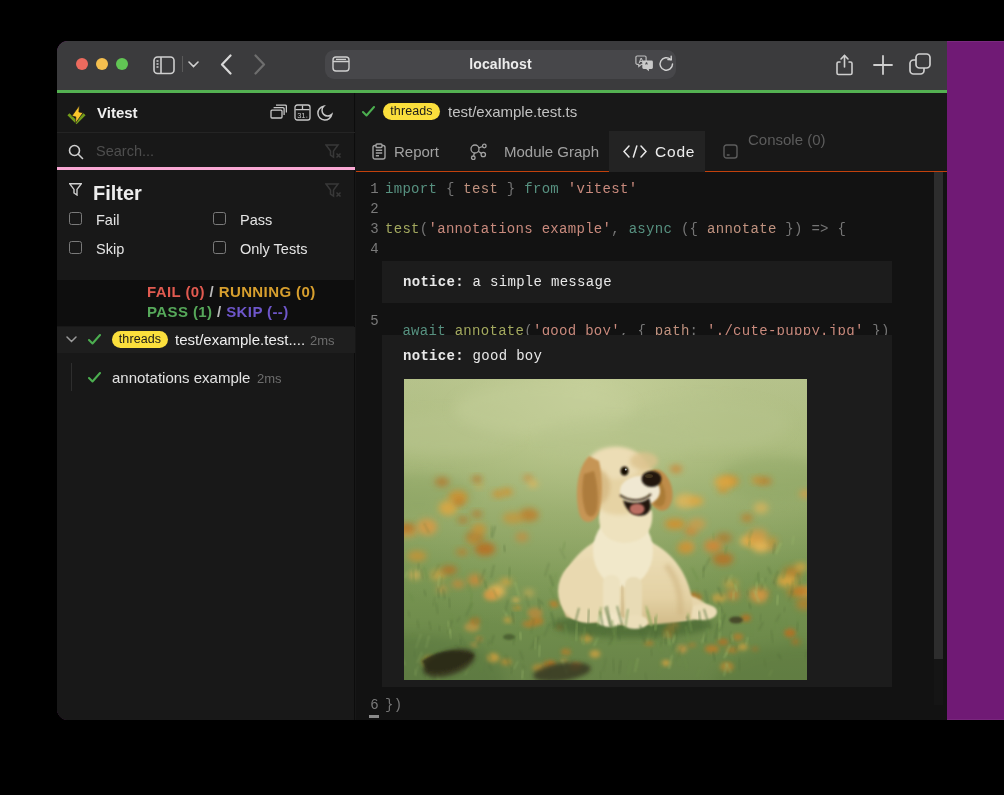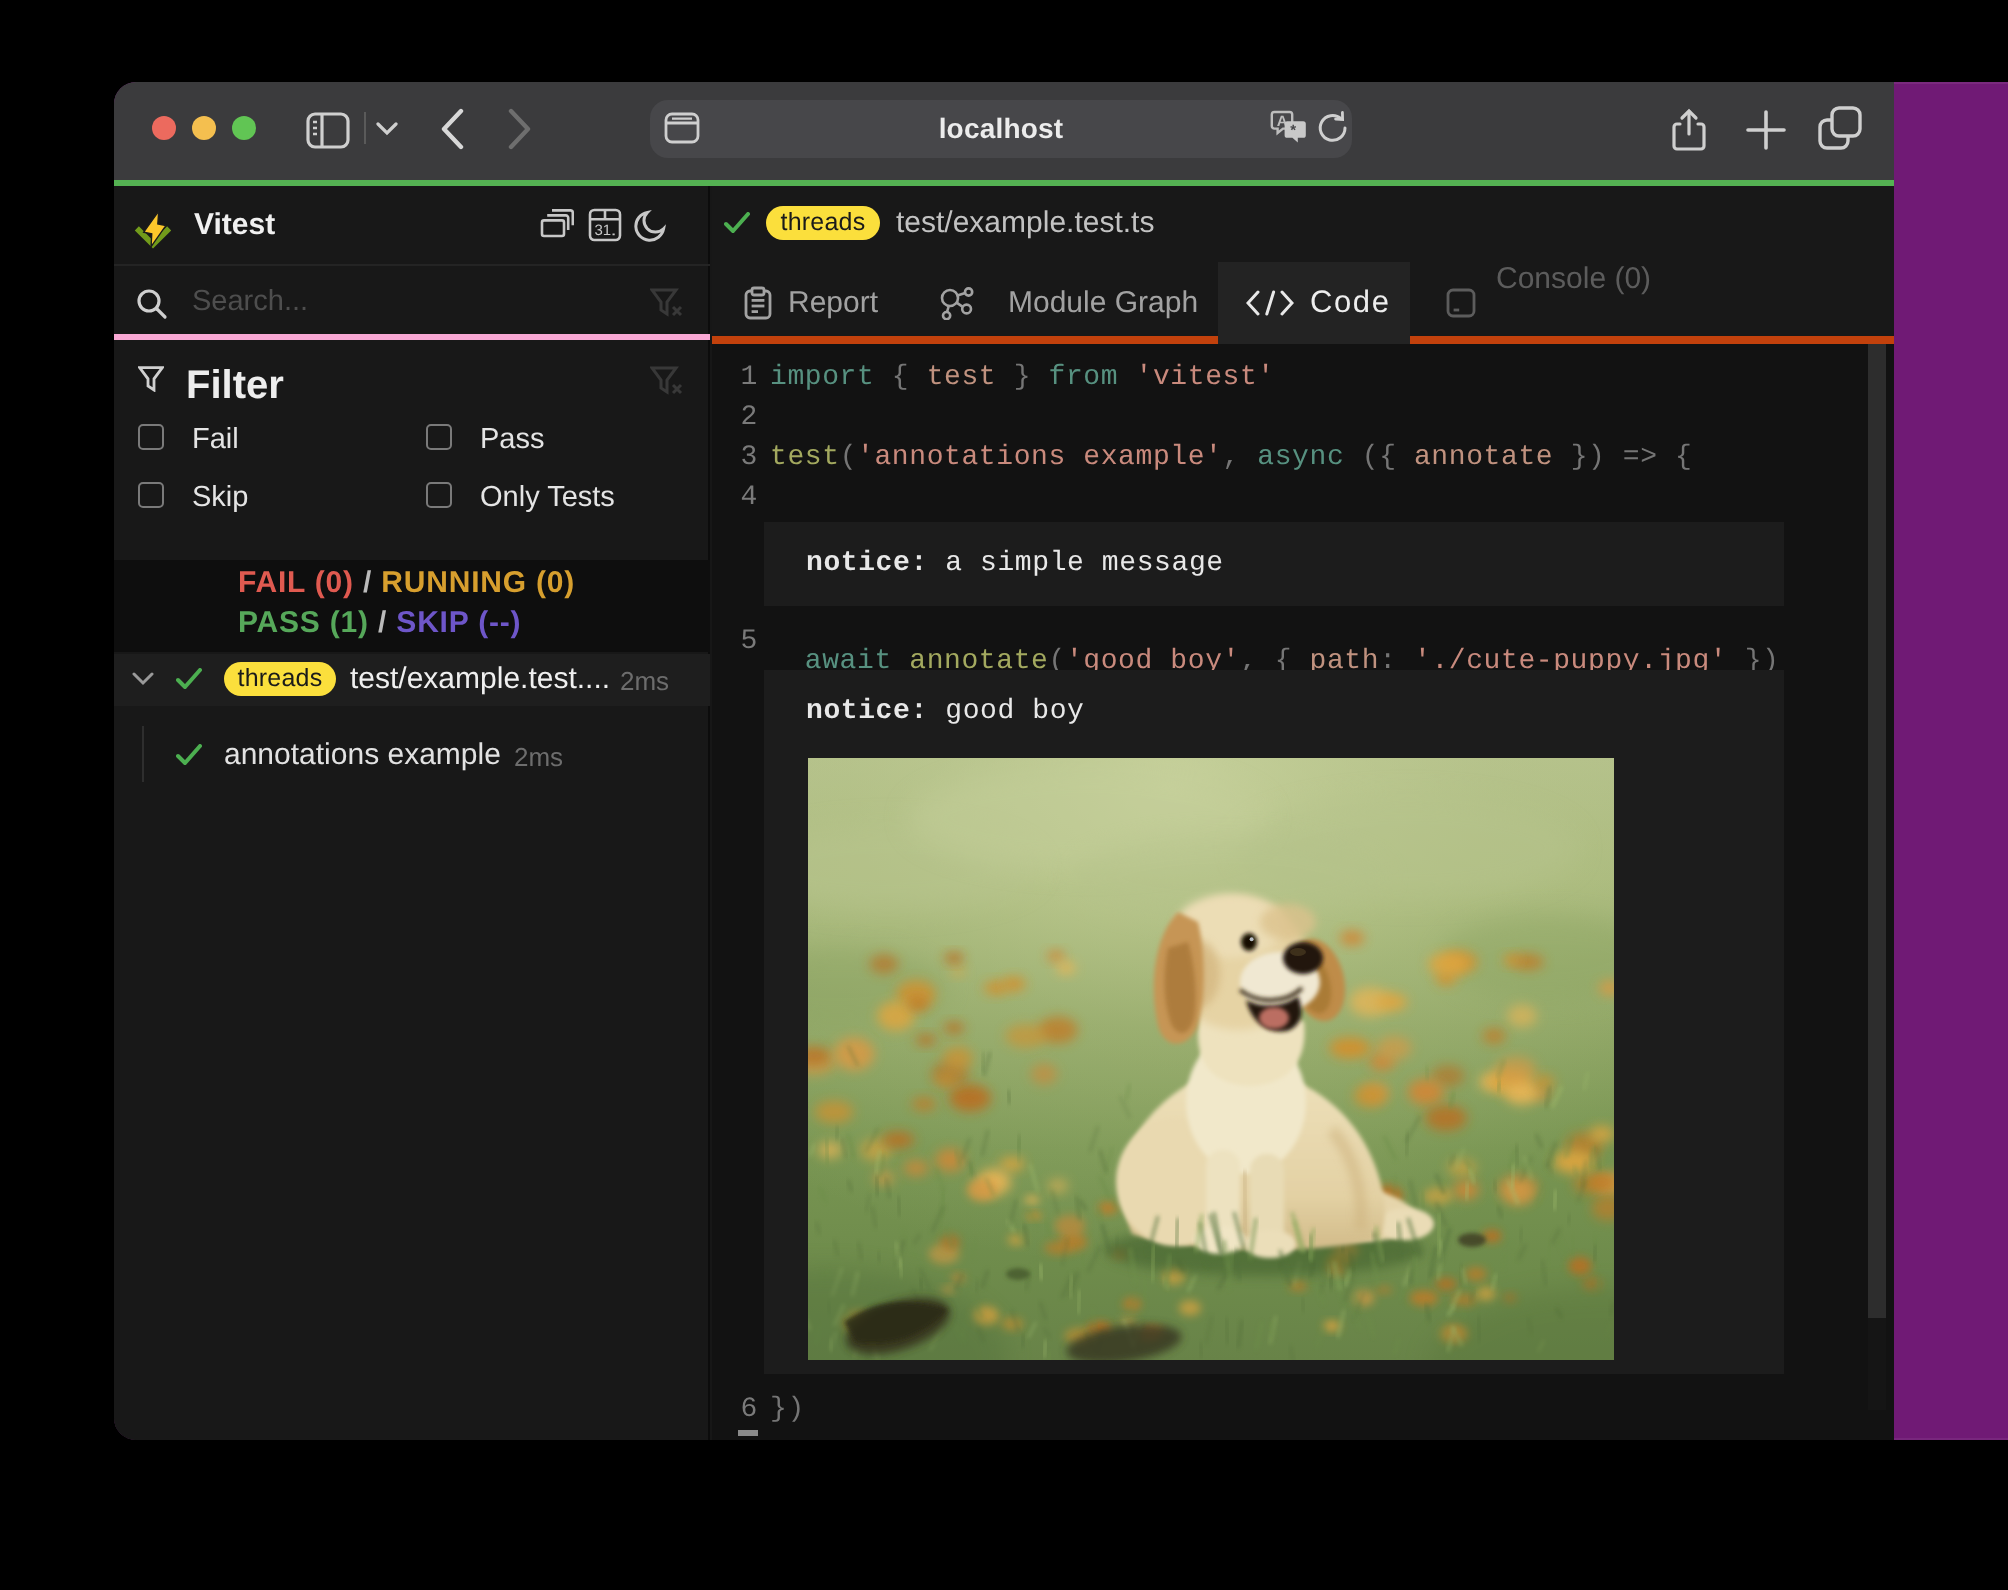--- a/index.html
+++ b/index.html
@@ -17,33 +17,33 @@
 #main{position:absolute;left:299px;top:0;width:591px;height:627px;background:#121212}
 
 #sbheader{position:absolute;left:0;top:0;width:298px;height:40px;border-bottom:1px solid #242424}
 #sbtitle{position:absolute;left:40px;top:11px;font-size:15px;font-weight:700;color:#f0f0f0}
 #searchrow{position:absolute;left:0;top:41px;width:298px;height:36px;border-bottom:3px solid #f9a8d4}
 #searchtext{position:absolute;left:39px;top:9px;font-size:14.5px;color:#4e4e4e}
 #filterhead{position:absolute;left:0;top:77px;width:298px;height:40px}
 #filtertitle{position:absolute;left:36px;top:12px;font-size:20px;font-weight:700;color:#ededed}
 .cb{position:absolute;width:13px;height:13px;border:1.5px solid #7a7a7a;border-radius:2.5px;background:transparent}
 .cblabel{position:absolute;font-size:14.5px;color:#e4e4e4}
-#summary{position:absolute;left:0;top:187px;width:298px;height:46px;background:#0e0e0e;text-align:left;padding-left:62px;font-weight:700;font-size:15px;letter-spacing:0.4px}
+#summary{position:absolute;left:0;top:187px;width:298px;height:46px;background:#0e0e0e;text-align:left;padding-left:90px;font-weight:700;font-size:15px;letter-spacing:0.4px}
 #sumline1{position:absolute;width:100%;top:3px}
 #sumline2{position:absolute;width:100%;top:23px}
 .red{color:#e05a50}.amber{color:#d79f2e}.green{color:#56a85a}.purple{color:#6e56c9}.slash{color:#bbb}
 #row1{position:absolute;left:0;top:234px;width:298px;height:26px;background:#1e1e1e}
 #row2{position:absolute;left:0;top:270px;width:298px;height:28px}
 .pill{position:absolute;background:#fbdf3c;border-radius:9px;color:#1a1a1a;font-size:12.5px;font-weight:500;text-align:center;letter-spacing:0.1px}
 .fname{position:absolute;font-size:15px;color:#efefef}
 .ms{position:absolute;font-size:13px;color:#6d6d6d}
 
 #mheader{position:absolute;left:0;top:0;width:591px;height:38px;background:#181818}
 #mfile{position:absolute;left:92px;top:10px;font-size:15px;color:#c2c2c2}
-#tabs{position:absolute;left:0;top:38px;width:591px;height:41px;background:#181818;border-bottom:4px solid #c2410c}
+#tabs{position:absolute;left:0;top:38px;width:591px;height:41px;background:#181818;border-bottom:1px solid #c2410c}
 .tab{position:absolute;top:0;height:41px;font-size:15px;color:#a2a2a2}
 #tabcode{position:absolute;left:253px;top:0;width:96px;height:41px;background:#232323}
 
 #code{position:absolute;left:0;top:79px;width:582px;height:548px;background:#121212;font-family:"Liberation Mono",monospace;font-size:14px;letter-spacing:0.3px}
 .cl{position:absolute;white-space:pre;line-height:20px;height:20px}
 .lnum{position:absolute;width:22px;text-align:right;color:#7a7a7a;line-height:20px}
 .kw{color:#579180}.fn{color:#a3a95f}.str{color:#c98a7d}.pun{color:#757575}.var{color:#c0927f}.pr{color:#c0927f}
 .notice{position:absolute;left:26px;width:510px;background:#1c1c1c}
 .ntext{position:absolute;left:21px;font-size:14px;color:#e8e8e8;white-space:pre}
 .ntext b{font-weight:700}

